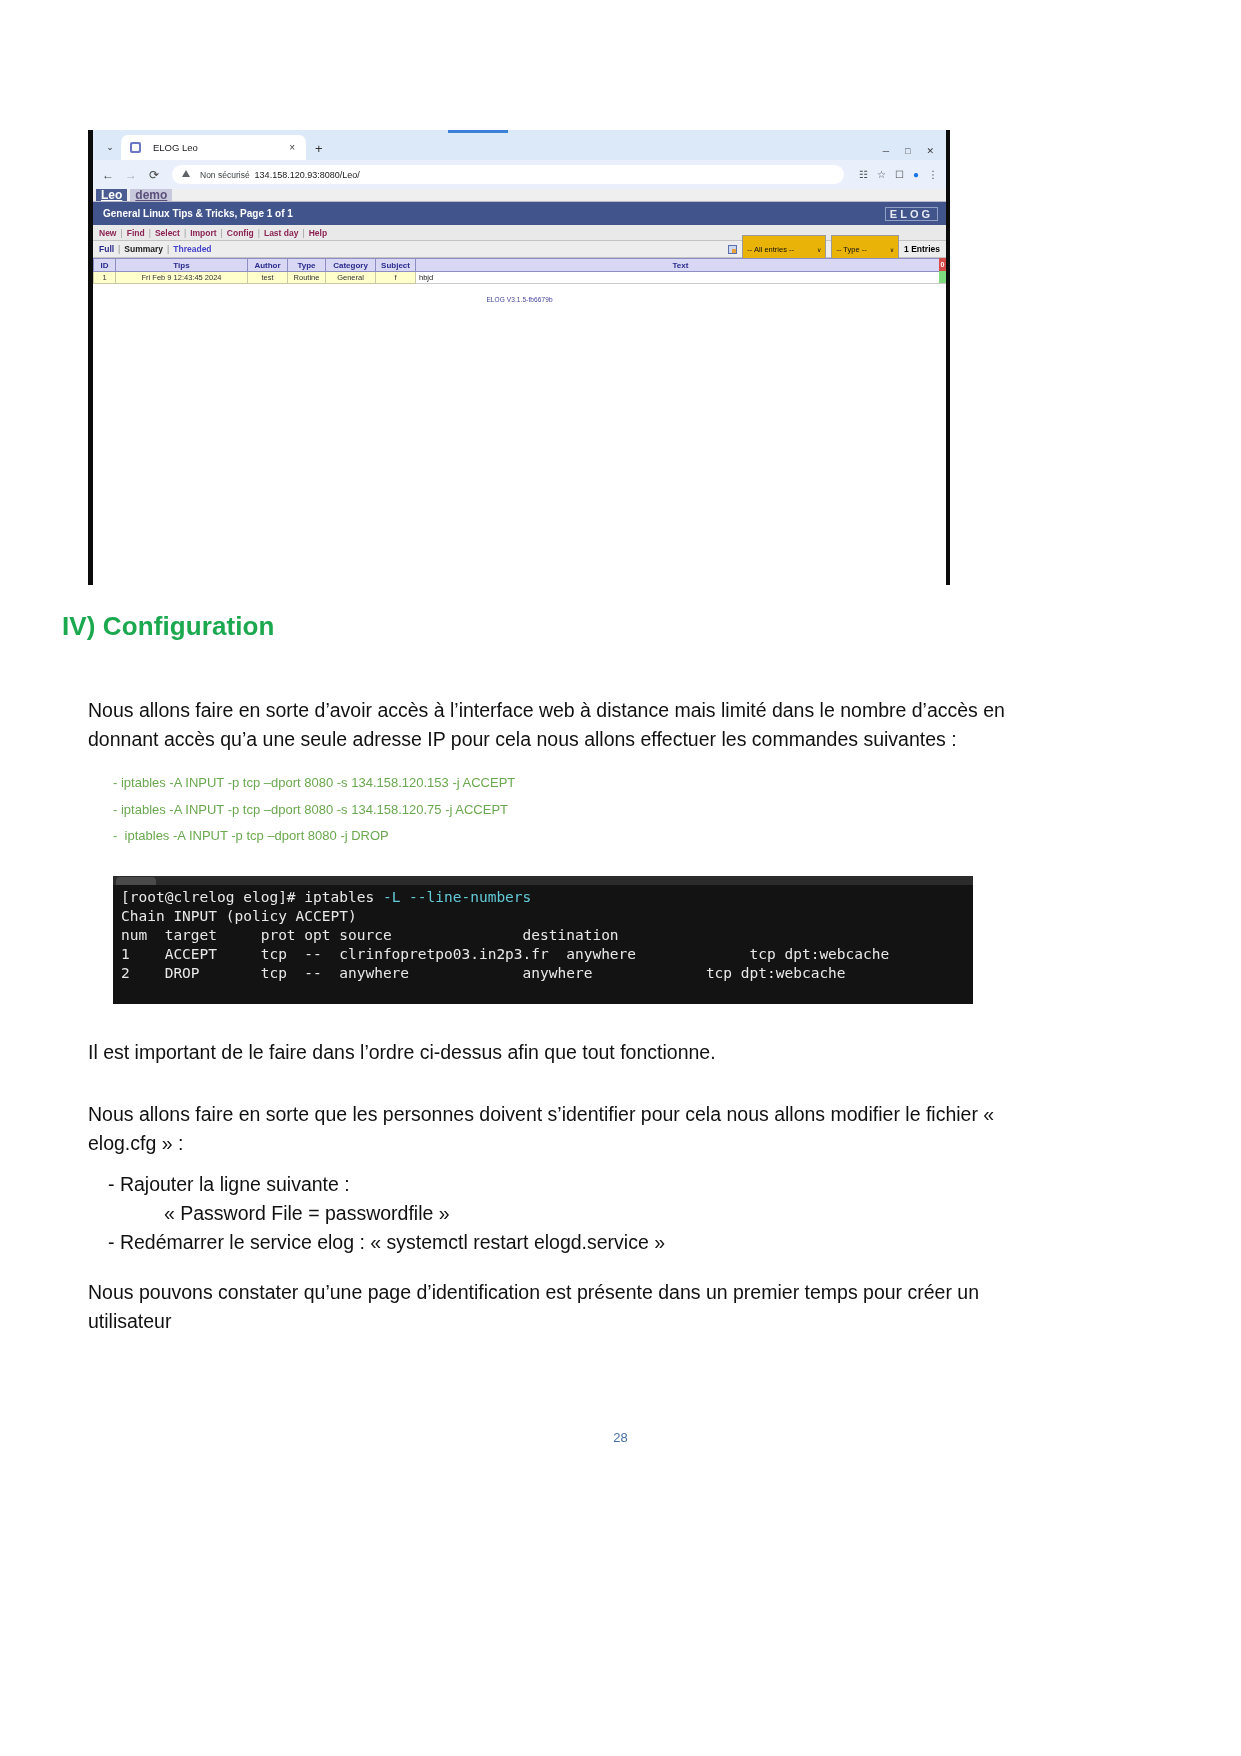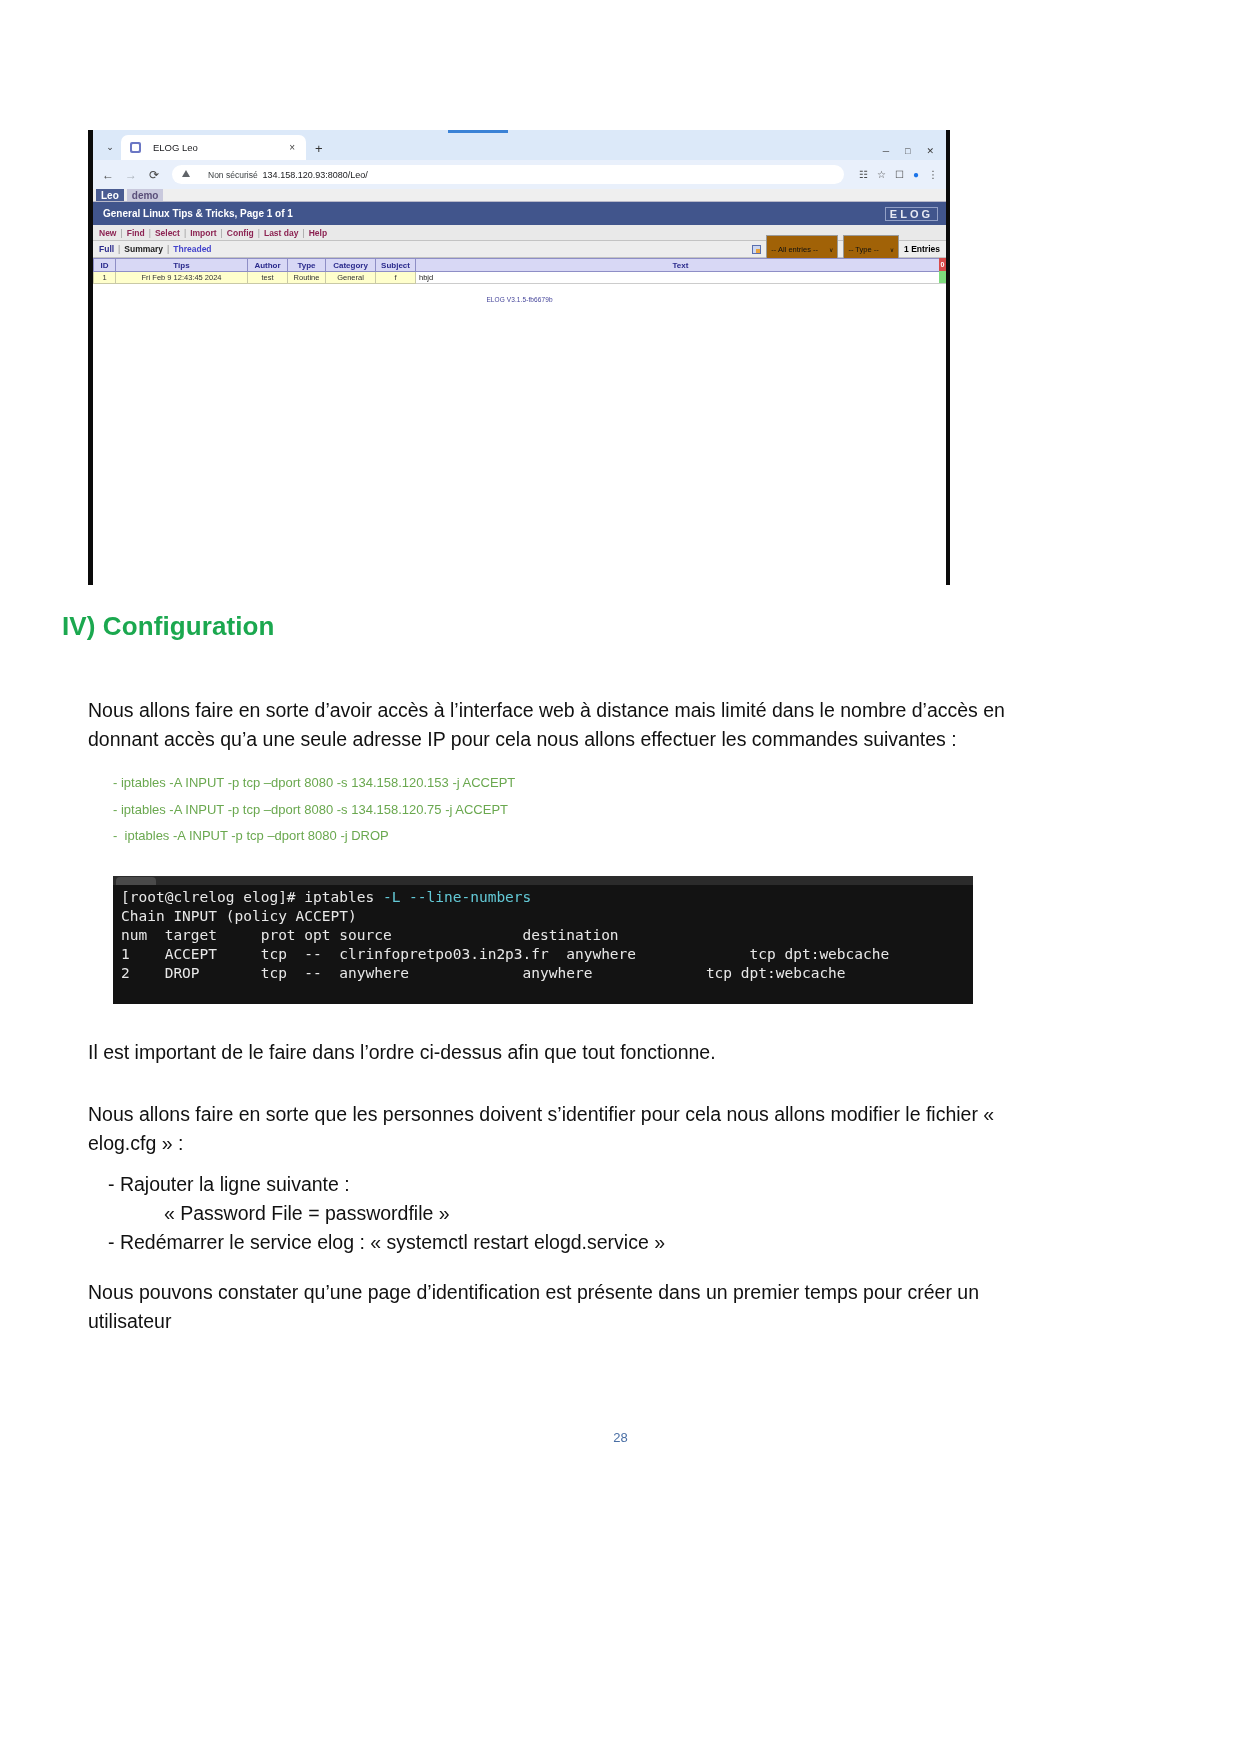--- a/index.html
+++ b/index.html
@@ -60,37 +60,38 @@
     height:29px; background:#e9f0fb;
     display:flex; align-items:center; padding:0 8px; gap:9px;
   }
   .navbtn{ font-size:12px; color:#4a4a4a; width:14px; text-align:center; }
   .navbtn.dim{ color:#a9b0b8; }
   .omnibox{
     flex:1; height:19px; background:#ffffff; border-radius:10px;
     display:flex; align-items:center; gap:5px; padding:0 10px;
     font-size:9px; color:#202124; margin-left:2px;
   }
-  .not-secure{ display:flex; align-items:center; gap:18px; color:#3c4043; font-size:8.5px; }
+  .not-secure{ display:flex; align-items:center; gap:10px; color:#3c4043; font-size:8.5px; }
   .warn-tri{
     width:0;height:0;border-left:4px solid transparent;border-right:4px solid transparent;
     border-bottom:7px solid #5f6368; position:relative; top:-1px;
   }
   .tb-icons{ display:flex; align-items:center; gap:9px; padding-left:6px; }
   .tb-ic{ font-size:10px; color:#4a4a4a; }
   .tb-ic.blue{ color:#1a73e8; }
 
   
   .elog-tabs{
     background:#efefef; height:13px; display:flex; align-items:center;
     padding-left:3px; gap:3px; border-bottom:1px solid #b9b9c9;
   }
   .elog-tab{
-    font-size:10px; font-weight:bold; padding:1px 5px 0 5px; line-height:11px;
+    font-size:12px; font-weight:bold; padding:1px 5px 0 5px; line-height:11px;
     height:12px;
+    text-decoration:underline;
   }
   .elog-tab.sel{ background:#4a5c92; color:#ffffff; }
   .elog-tab.alt{ background:#c9c9dd; color:#5a4f7a; }
 
   .elog-title{
     background:#41558c; color:#ffffff; height:23px;
     display:flex; align-items:center; justify-content:space-between;
     padding:0 8px 0 10px; font-size:10px; font-weight:bold;
   }
   .elog-logo{
@@ -117,22 +118,22 @@
   .mode-sum{ color:#202020; }
   .mode-thr{ color:#4444cc; }
   .modebar-right{ margin-left:auto; display:flex; align-items:center; gap:5px; }
   .mini-icon{
     width:9px;height:9px;border:1px solid #5a6fae;background:#cdd7f0;position:relative;
   }
   .mini-icon:after{
     content:"";position:absolute;right:0;bottom:0;width:4px;height:4px;background:#e8a33d;
   }
   .fake-select{
-    border:1px solid #9a9a9a; background:#a16207; height:28px;
-    font-size:7.5px; display:flex; align-items:center; gap:11px;
+    border:1px solid #9a9a9a; background:#eab308; height:28px;
+    font-size:7.5px; display:flex; align-items:center; gap:23px;
     padding:0 4px; color:#111;
   }
   .fake-select .chev{ font-size:6px; }
   .entries-count{ font-size:8.5px; font-weight:bold; color:#000; }
 
   table.elog-grid{
     width:100%; border-collapse:collapse; table-layout:fixed;
   }
   table.elog-grid th{
     background:#d8d8f5; color:#2a2a8c; font-size:8px; font-weight:bold;

